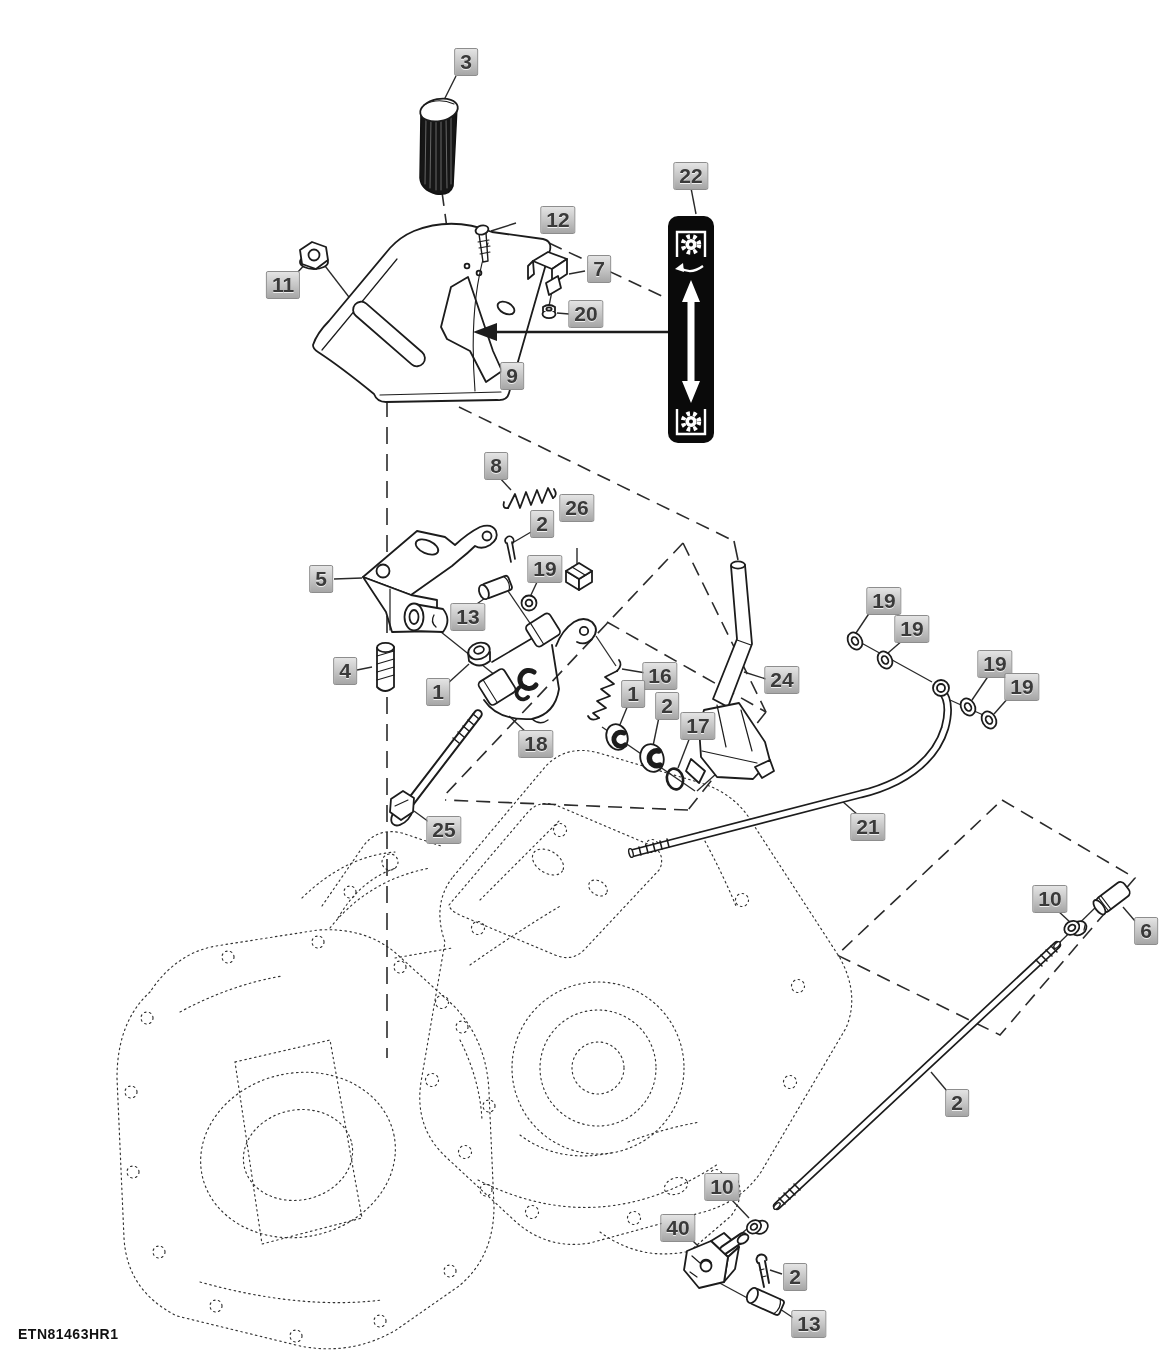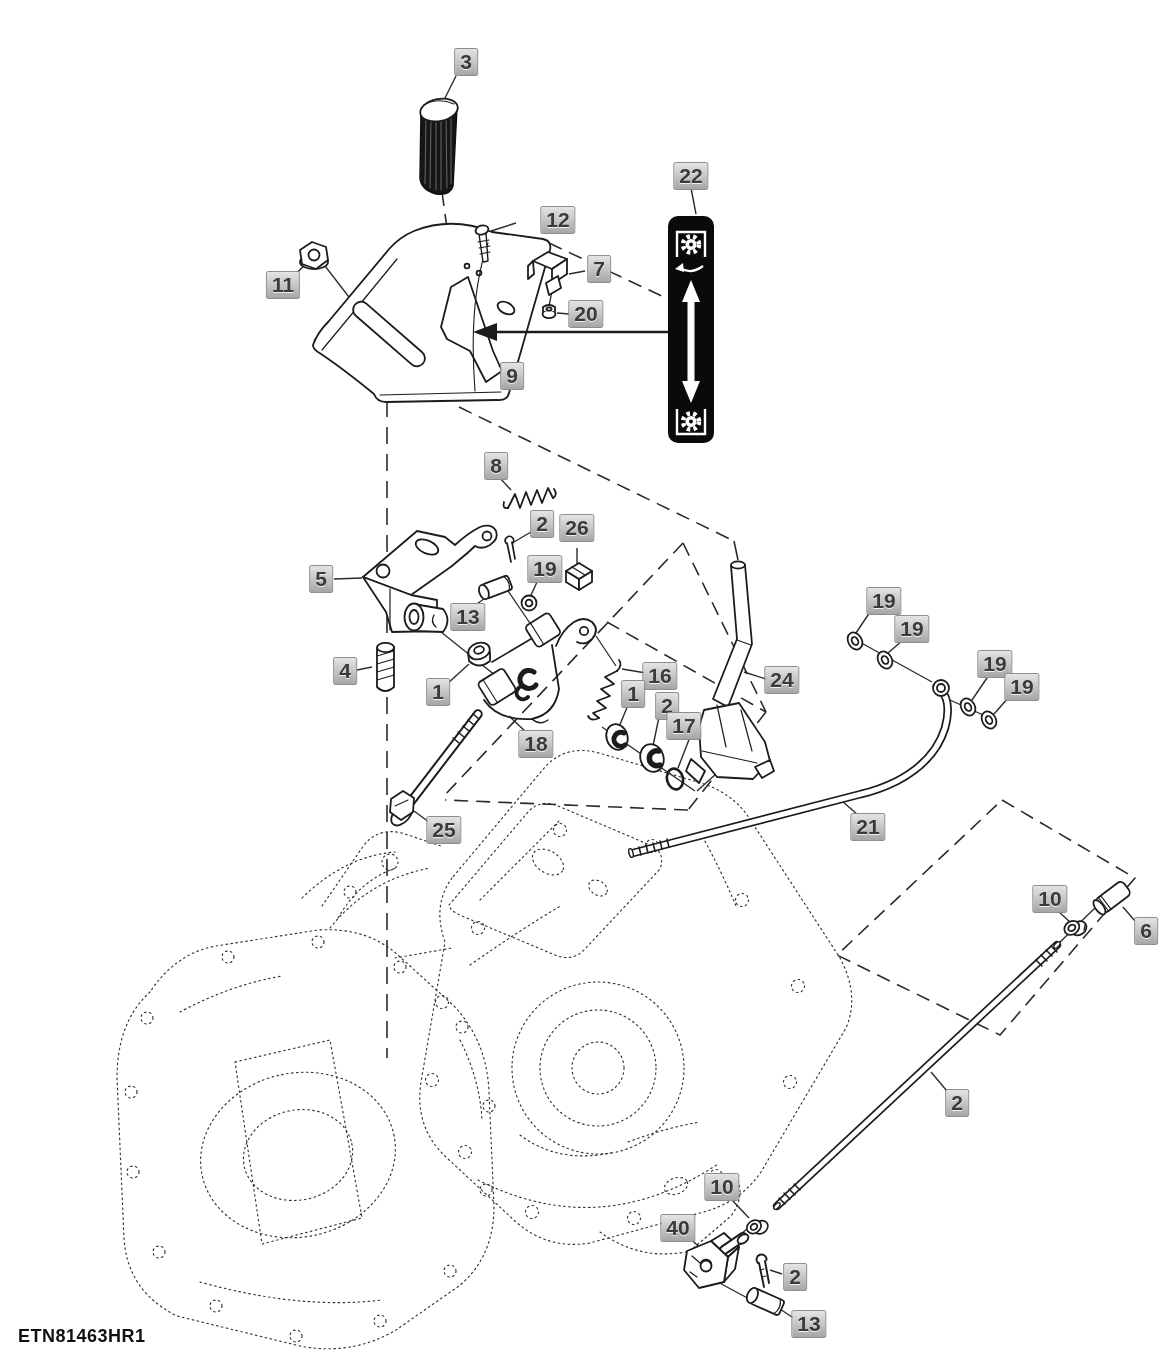--- a/index.html
+++ b/index.html
@@ -8,21 +8,21 @@
   #art{position:absolute;left:0;top:0;}
   .callout{
     position:absolute;transform:translate(-50%,-50%);
     background:linear-gradient(180deg,#e4e4e4 0%,#c3c3c3 55%,#a6a6a6 100%);
     border:1px solid #8d8d8d;border-radius:2px;
     color:#3a3a3a;font-weight:bold;font-size:21px;line-height:1;
     padding:2px 5px 3px 5px;text-shadow:0 1px 0 #efefef;white-space:nowrap;
   }
   .doc-code{
     position:absolute;left:18px;top:1326px;color:#101010;
-    font-weight:bold;font-size:18px;letter-spacing:.5px;
+    font-weight:bold;font-size:14px;letter-spacing:.5px;
   }
 </style>
 </head>
 <body>
 
 <div id="page">
 
 <svg id="art" width="1170" height="1365" viewBox="0 0 1170 1365" xmlns="http://www.w3.org/2000/svg">
 
   <g stroke="#333" fill="none" stroke-width="1.15" stroke-dasharray="1.6 3.4" stroke-linecap="round">
@@ -471,30 +471,30 @@
 
   <div class="callout" style="left:466px;top:62px">3</div>
   <div class="callout" style="left:558px;top:220px">12</div>
   <div class="callout" style="left:283px;top:285px">11</div>
   <div class="callout" style="left:599px;top:269px">7</div>
   <div class="callout" style="left:586px;top:314px">20</div>
   <div class="callout" style="left:512px;top:376px">9</div>
   <div class="callout" style="left:691px;top:176px">22</div>
   <div class="callout" style="left:496px;top:466px">8</div>
   <div class="callout" style="left:542px;top:524px">2</div>
-  <div class="callout" style="left:577px;top:528px">26</div>
+  <div class="callout" style="left:577px;top:508px">26</div>
   <div class="callout" style="left:545px;top:569px">19</div>
   <div class="callout" style="left:321px;top:579px">5</div>
   <div class="callout" style="left:468px;top:617px">13</div>
   <div class="callout" style="left:345px;top:671px">4</div>
   <div class="callout" style="left:438px;top:692px">1</div>
   <div class="callout" style="left:660px;top:676px">16</div>
   <div class="callout" style="left:633px;top:694px">1</div>
   <div class="callout" style="left:667px;top:706px">2</div>
-  <div class="callout" style="left:684px;top:726px">17</div>
+  <div class="callout" style="left:698px;top:726px">17</div>
   <div class="callout" style="left:536px;top:744px">18</div>
   <div class="callout" style="left:782px;top:680px">24</div>
   <div class="callout" style="left:884px;top:601px">19</div>
   <div class="callout" style="left:912px;top:629px">19</div>
   <div class="callout" style="left:995px;top:664px">19</div>
   <div class="callout" style="left:1022px;top:687px">19</div>
   <div class="callout" style="left:868px;top:827px">21</div>
   <div class="callout" style="left:444px;top:830px">25</div>
   <div class="callout" style="left:1050px;top:899px">10</div>
   <div class="callout" style="left:1146px;top:931px">6</div>

